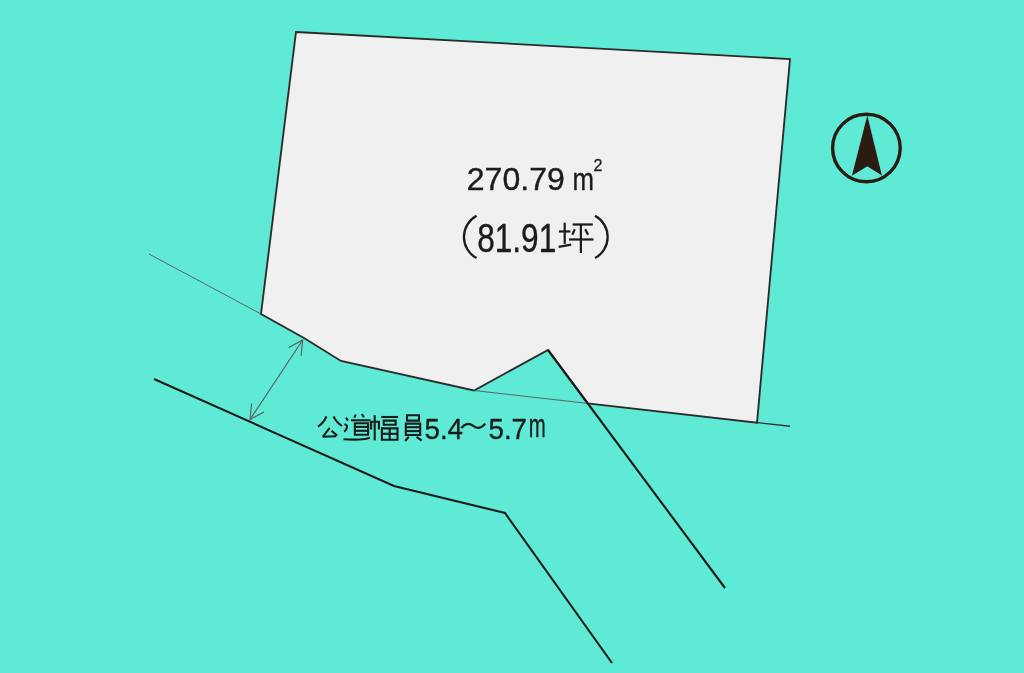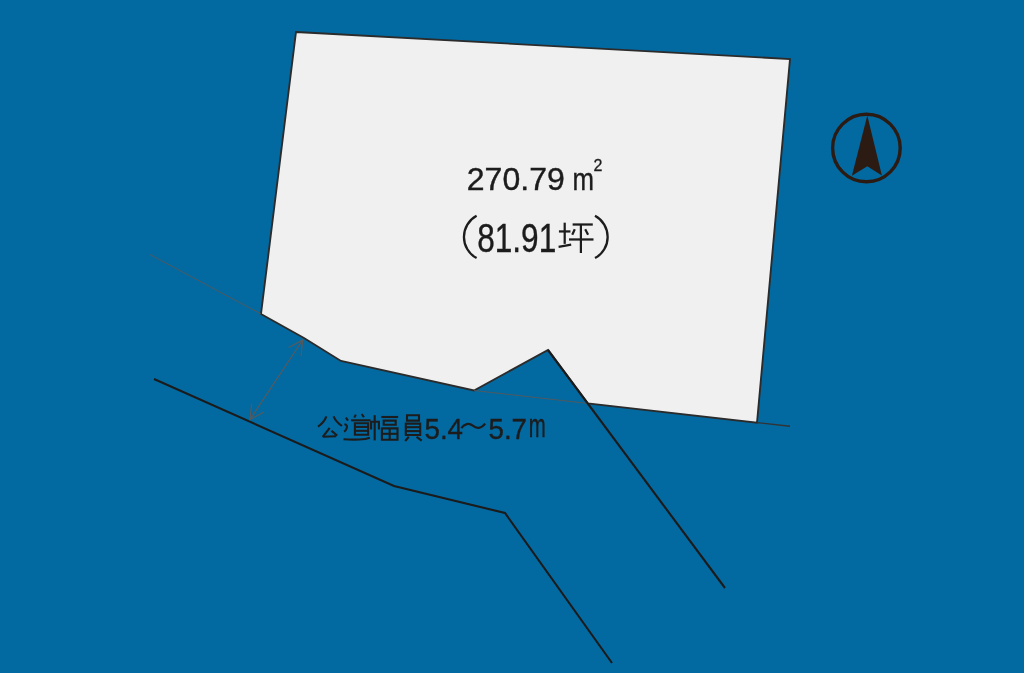--- a/index.html
+++ b/index.html
@@ -1,16 +1,16 @@
 <!DOCTYPE html>
 <html><head>
 <meta charset="utf-8">
 <style>
   html,body{margin:0;padding:0;background:#ffffff;}
-  .wrap{width:1024px;height:673px;position:relative;overflow:hidden;background:#0369a1;}
+  .wrap{width:1024px;height:673px;position:relative;overflow:hidden;background:#5eead4;}
   text{font-family:"Liberation Sans",sans-serif;fill:#1c1c1c;}
 </style>
 </head>
 <body>
 <div class="wrap">
 <svg width="1024" height="673" viewBox="0 0 1024 673">
 
   <polygon points="296,32 790,59 757,422.6 587.7,403.4 548,350 474,390.5 341,361 304,338 261,314" fill="#f0f0f0" stroke="#2b2b2b" stroke-width="1.85" stroke-linejoin="miter"></polygon>
 
   <polyline points="149,254 261,314" fill="none" stroke="#585858" stroke-width="0.9"></polyline>

